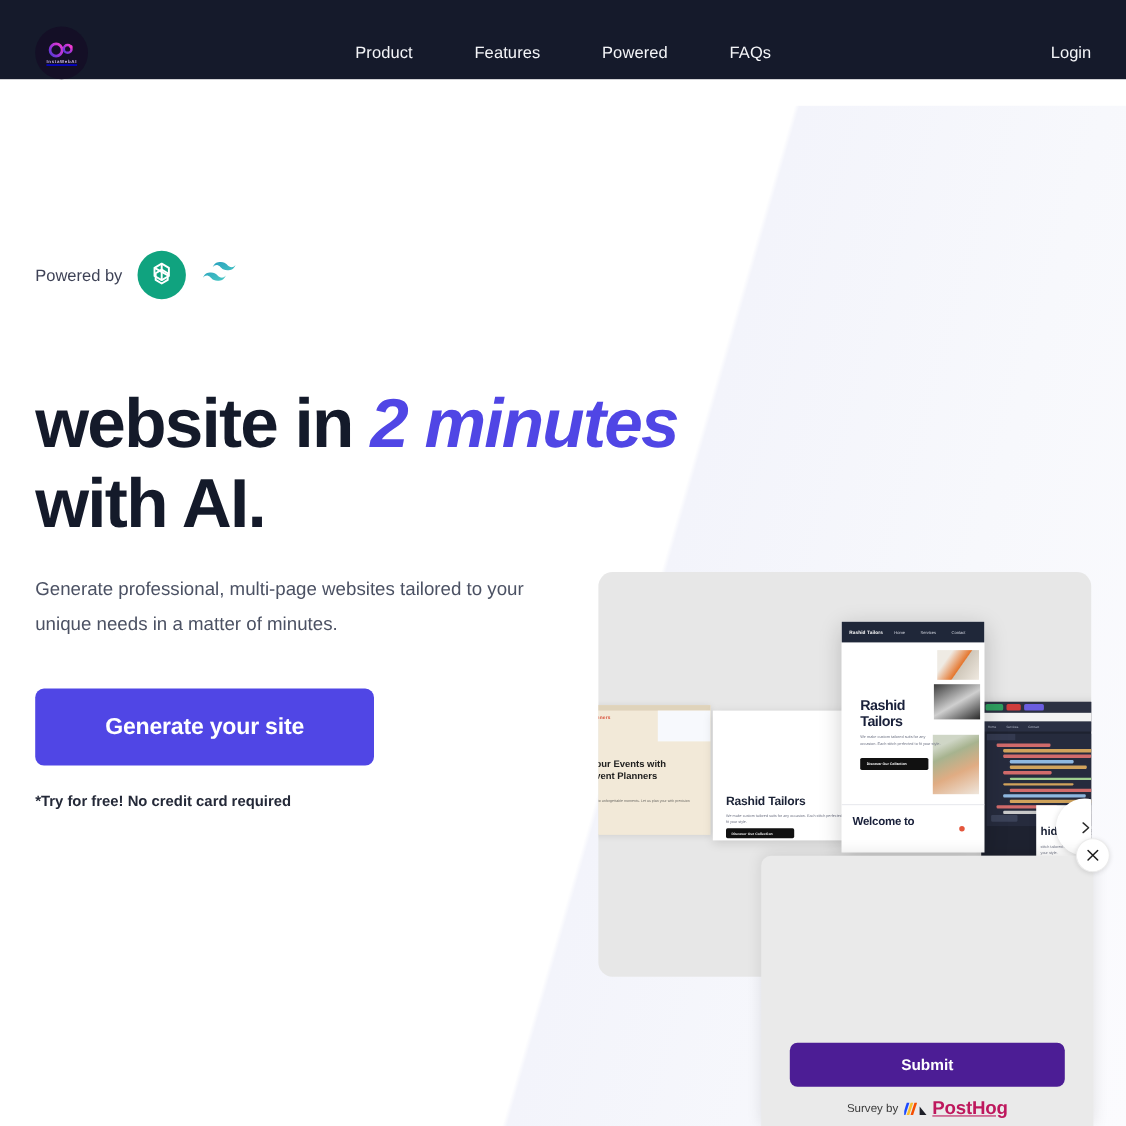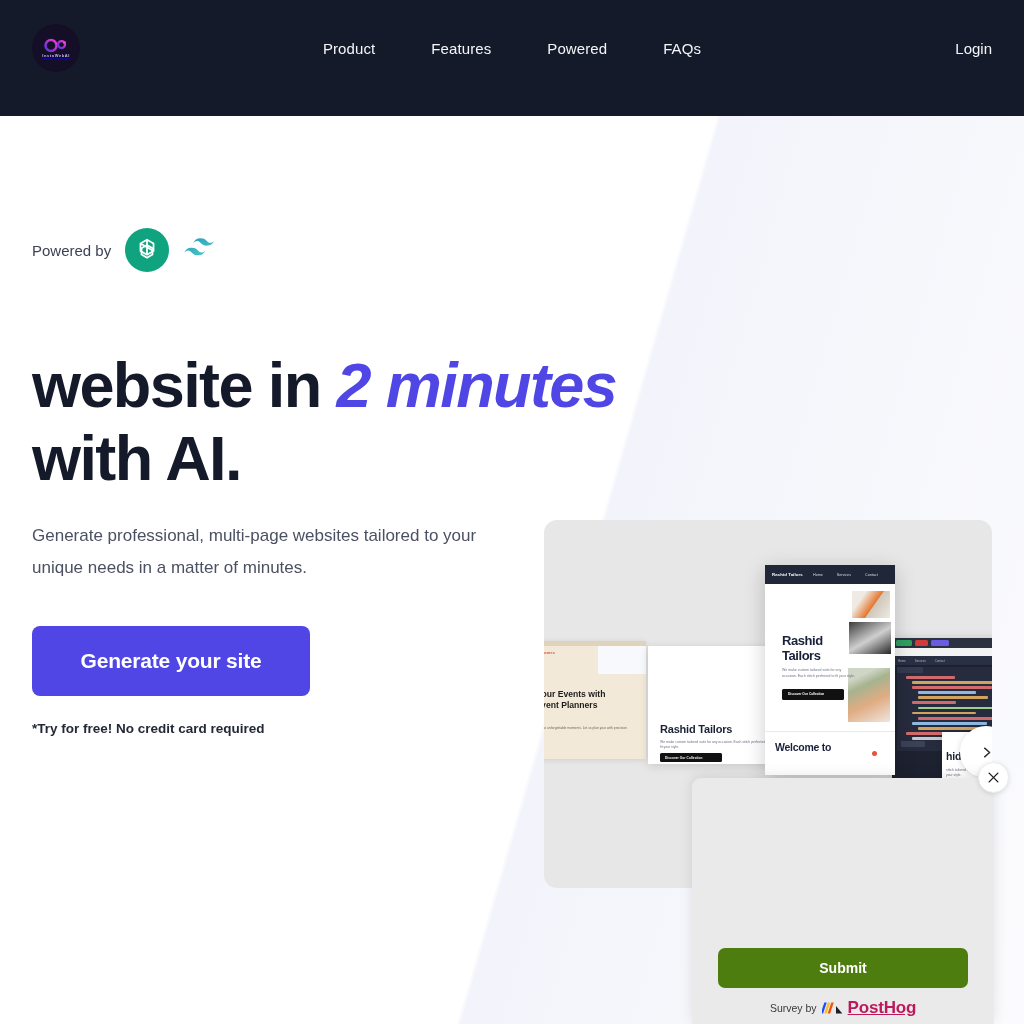--- a/index.html
+++ b/index.html
@@ -6,21 +6,21 @@
   * { margin:0; padding:0; box-sizing:border-box; }
   html, body { width:1024px; height:1024px; overflow:hidden; }
   body {
     font-family:"Liberation Sans", sans-serif;
     background:#ffffff;
     position:relative;
   }
 
   
   .header {
-    position:absolute; top:0; left:0; width:1024px; height:116px;
+    position:absolute; top:0; left:0; width:1024px; height:72px;
     background:#151a2b;
     display:flex; align-items:center;
     z-index:40;
   }
   .brand {
     position:absolute; left:32px; top:24px;
     width:48px; height:48px; border-radius:50%;
     background:#140f26;
     display:flex; flex-direction:column;
     align-items:center; justify-content:center;
@@ -87,21 +87,21 @@
     color:#5046e5; font-style:italic; font-weight:700;margin-top:22px;
   }
 
   .subcopy {
     position:absolute; left:0; top:424px; width:460px;
     font-size:17px; line-height:1.88; color:#4b5163; font-weight:400;
   }
 
   .cta {
     position:absolute; left:0; top:530px;
-    width:278px; height:70px; border:none; border-radius:8px;
+    width:308px; height:70px; border:none; border-radius:8px;
     background:#5046e5; color:#ffffff;
     font-family:"Liberation Sans", sans-serif;
     font-size:21px; font-weight:700; letter-spacing:-0.2px;
     cursor:pointer;
   }
   .fineprint {
     position:absolute; left:0; top:625px;
     font-size:13.5px; color:#242938; font-weight:700;
   }
 
@@ -301,21 +301,21 @@
     width:250px; height:76px;
     background:#ffffff; border:1px solid #cfcfcf; border-radius:7px;
     font-family:"Liberation Sans", sans-serif;
     font-size:14px; color:#111; padding:9px 11px;
     resize:none; outline:none;
   }
   .survey-input::placeholder { color:#8d8d8d; }
   .survey-submit {
     position:absolute; left:26px; top:170px;
     width:250px; height:40px; border:none; border-radius:7px;
-    background:#4d7c0f; color:#ffffff;
+    background:#4c1d95; color:#ffffff;
     font-family:"Liberation Sans", sans-serif;
     font-size:14px; font-weight:700; cursor:pointer;
   }
   .survey-credit {
     position:absolute; left:0; top:220px; width:302px;
     display:flex; align-items:center; justify-content:center; gap:5px;
   }
   .credit-text { font-size:10.5px; color:#3a3a3a; }
   .ph-logo { width:21px; height:14px; display:block; }
   .ph-word { font-size:17px; font-weight:700; color:#be185d; letter-spacing:-.2px;text-decoration:underline; }

